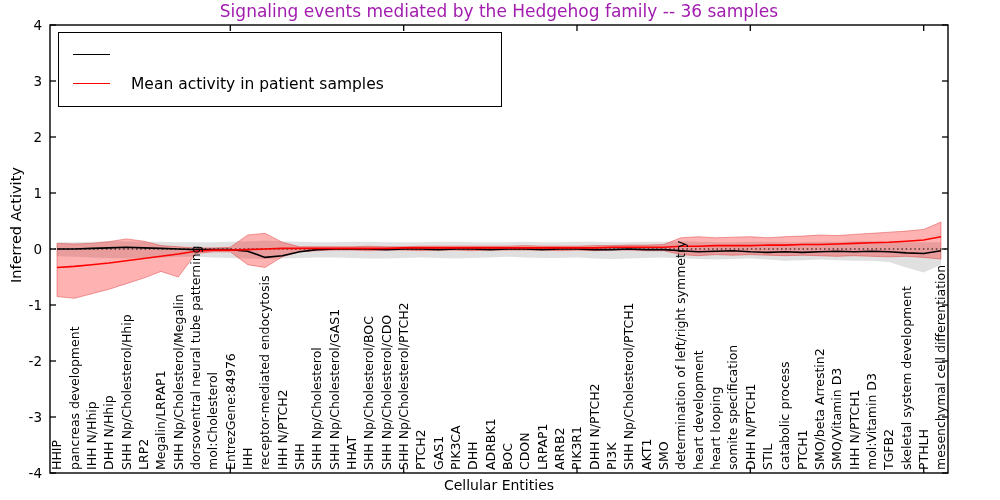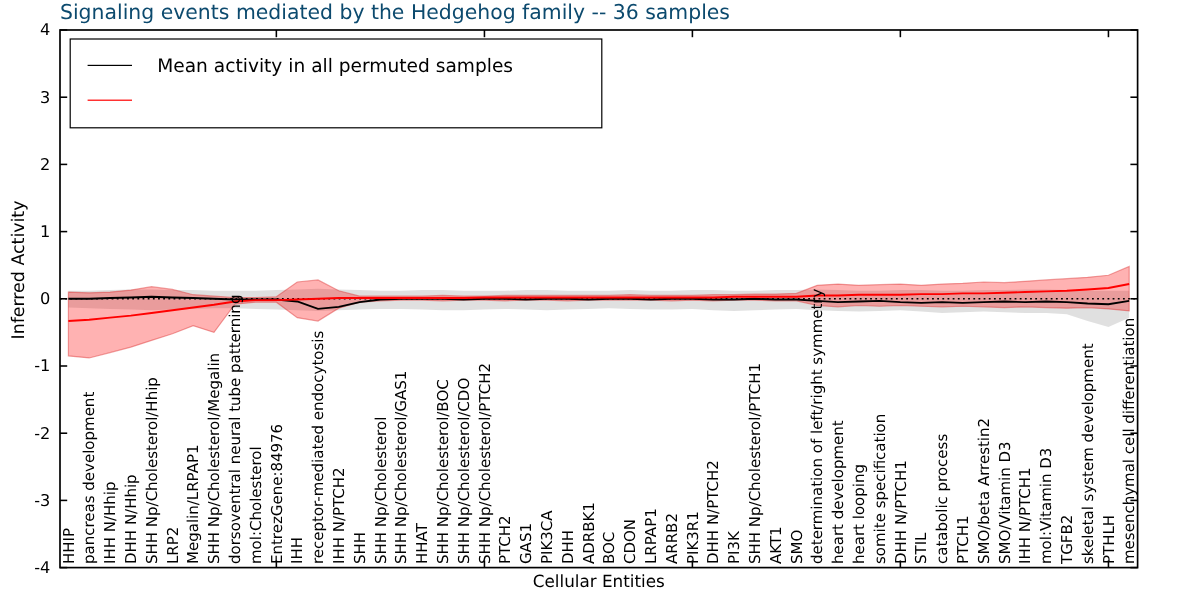--- a/index.html
+++ b/index.html
@@ -1,19 +1,19 @@
 <!DOCTYPE html>
 <html><head>
 <meta charset="utf-8">
 <style>
   html,body{margin:0;padding:0;background:#fff;}
   .figure{position:relative;width:1000px;height:500px;background:#ffffff;overflow:hidden;
           font-family:"DejaVu Sans","Liberation Sans",sans-serif;color:#000;}
-  .chart-title{position:absolute;left:50px;top:1px;width:898px;
-               font-size:17px;color:#0c4a6e;}
+  .chart-title{position:absolute;left:50px;top:1px;width:898px;text-align:center;
+               font-size:17px;color:#a21caf;}
   .y-axis-label{position:absolute;left:-54px;top:217px;width:140px;text-align:center;
                 font-size:14.5px;transform:rotate(-90deg);}
   .x-axis-label{position:absolute;left:50px;top:477px;width:898px;text-align:center;
                 font-size:14px;}
   .legend{position:absolute;left:58px;top:32px;width:444px;border:1.5px solid #000;
           background:#fff;padding:7px 10px 8px 14px;box-sizing:border-box;}
   .legend-row{display:flex;align-items:center;height:29px;}
   .legend-swatch{width:37px;height:0;border-top:1.7px solid #000;margin-right:21px;flex:0 0 auto;}
   .legend-label{font-size:15.5px;white-space:nowrap;}
   #plot{position:absolute;left:0;top:0;}
@@ -124,20 +124,20 @@
 
   <div class="chart-title">Signaling events mediated by the Hedgehog family -- 36 samples</div>
 
   <div class="y-axis-label">Inferred Activity</div>
 
   <div class="x-axis-label">Cellular Entities</div>
 
   <div class="legend">
     <div class="legend-row">
       <span class="legend-swatch" style="border-top-color: rgb(0, 0, 0);"></span>
-      <span class="legend-label">Mean activity in all permuted samples</span>
     </div>
     <div class="legend-row">
       <span class="legend-swatch" style="border-top-color: rgb(255, 0, 0);"></span>
+      <span class="legend-label">Mean activity in patient samples</span>
     </div>
   </div>
 
 </div>
 
 </body></html>

